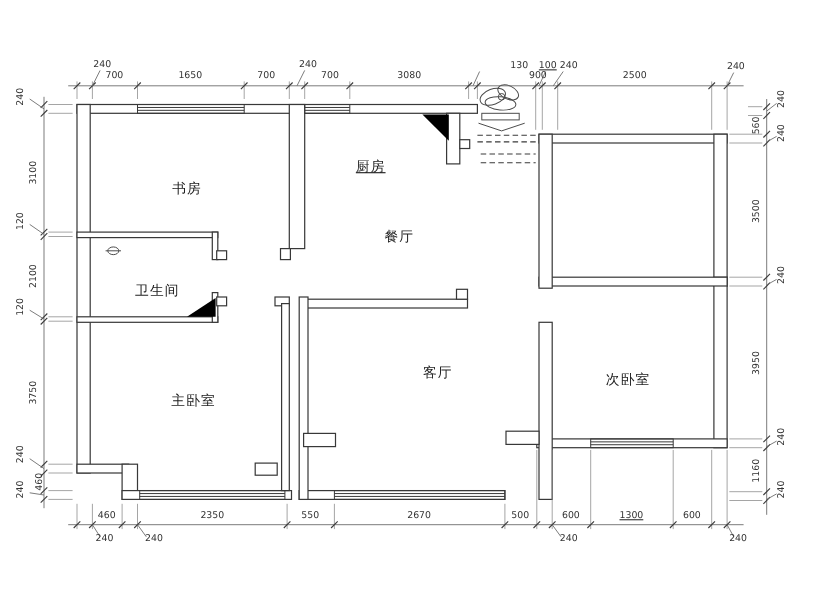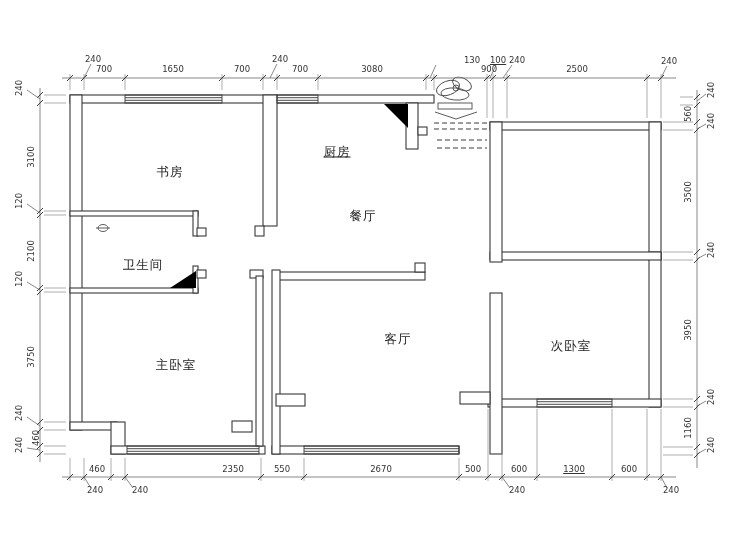--- a/index.html
+++ b/index.html
@@ -268,21 +268,21 @@
 <span class="hdim" style="left:438px;top:60px;margin-left:34px;">130</span>
 <span class="hdim" style="left:489px;top:69px;">900</span>
 <span class="hdim" style="left:498px;top:60px;text-decoration:underline;">100</span>
 <span class="hdim" style="left:517px;top:60px;">240</span>
 <span class="hdim" style="left:577px;top:69px;">2500</span>
 <span class="hdim" style="left:669px;top:61px;">240</span>
 
 <span class="hdim" style="left:95px;top:490px;">240</span>
 <span class="hdim" style="left:97px;top:469px;">460</span>
 <span class="hdim" style="left:140px;top:490px;">240</span>
-<span class="hdim" style="left:193px;top:469px;margin-left:40px;">2350</span>
+<span class="hdim" style="left:193px;top:469px;">2350</span>
 <span class="hdim" style="left:282px;top:469px;">550</span>
 <span class="hdim" style="left:381px;top:469px;">2670</span>
 <span class="hdim" style="left:473px;top:469px;">500</span>
 <span class="hdim" style="left:517px;top:490px;">240</span>
 <span class="hdim" style="left:519px;top:469px;">600</span>
 <span class="hdim" style="left:574px;top:469px;text-decoration:underline;">1300</span>
 <span class="hdim" style="left:629px;top:469px;">600</span>
 <span class="hdim" style="left:671px;top:490px;">240</span>
 
 <span class="vdim" style="left:19px;top:88px;">240</span>

